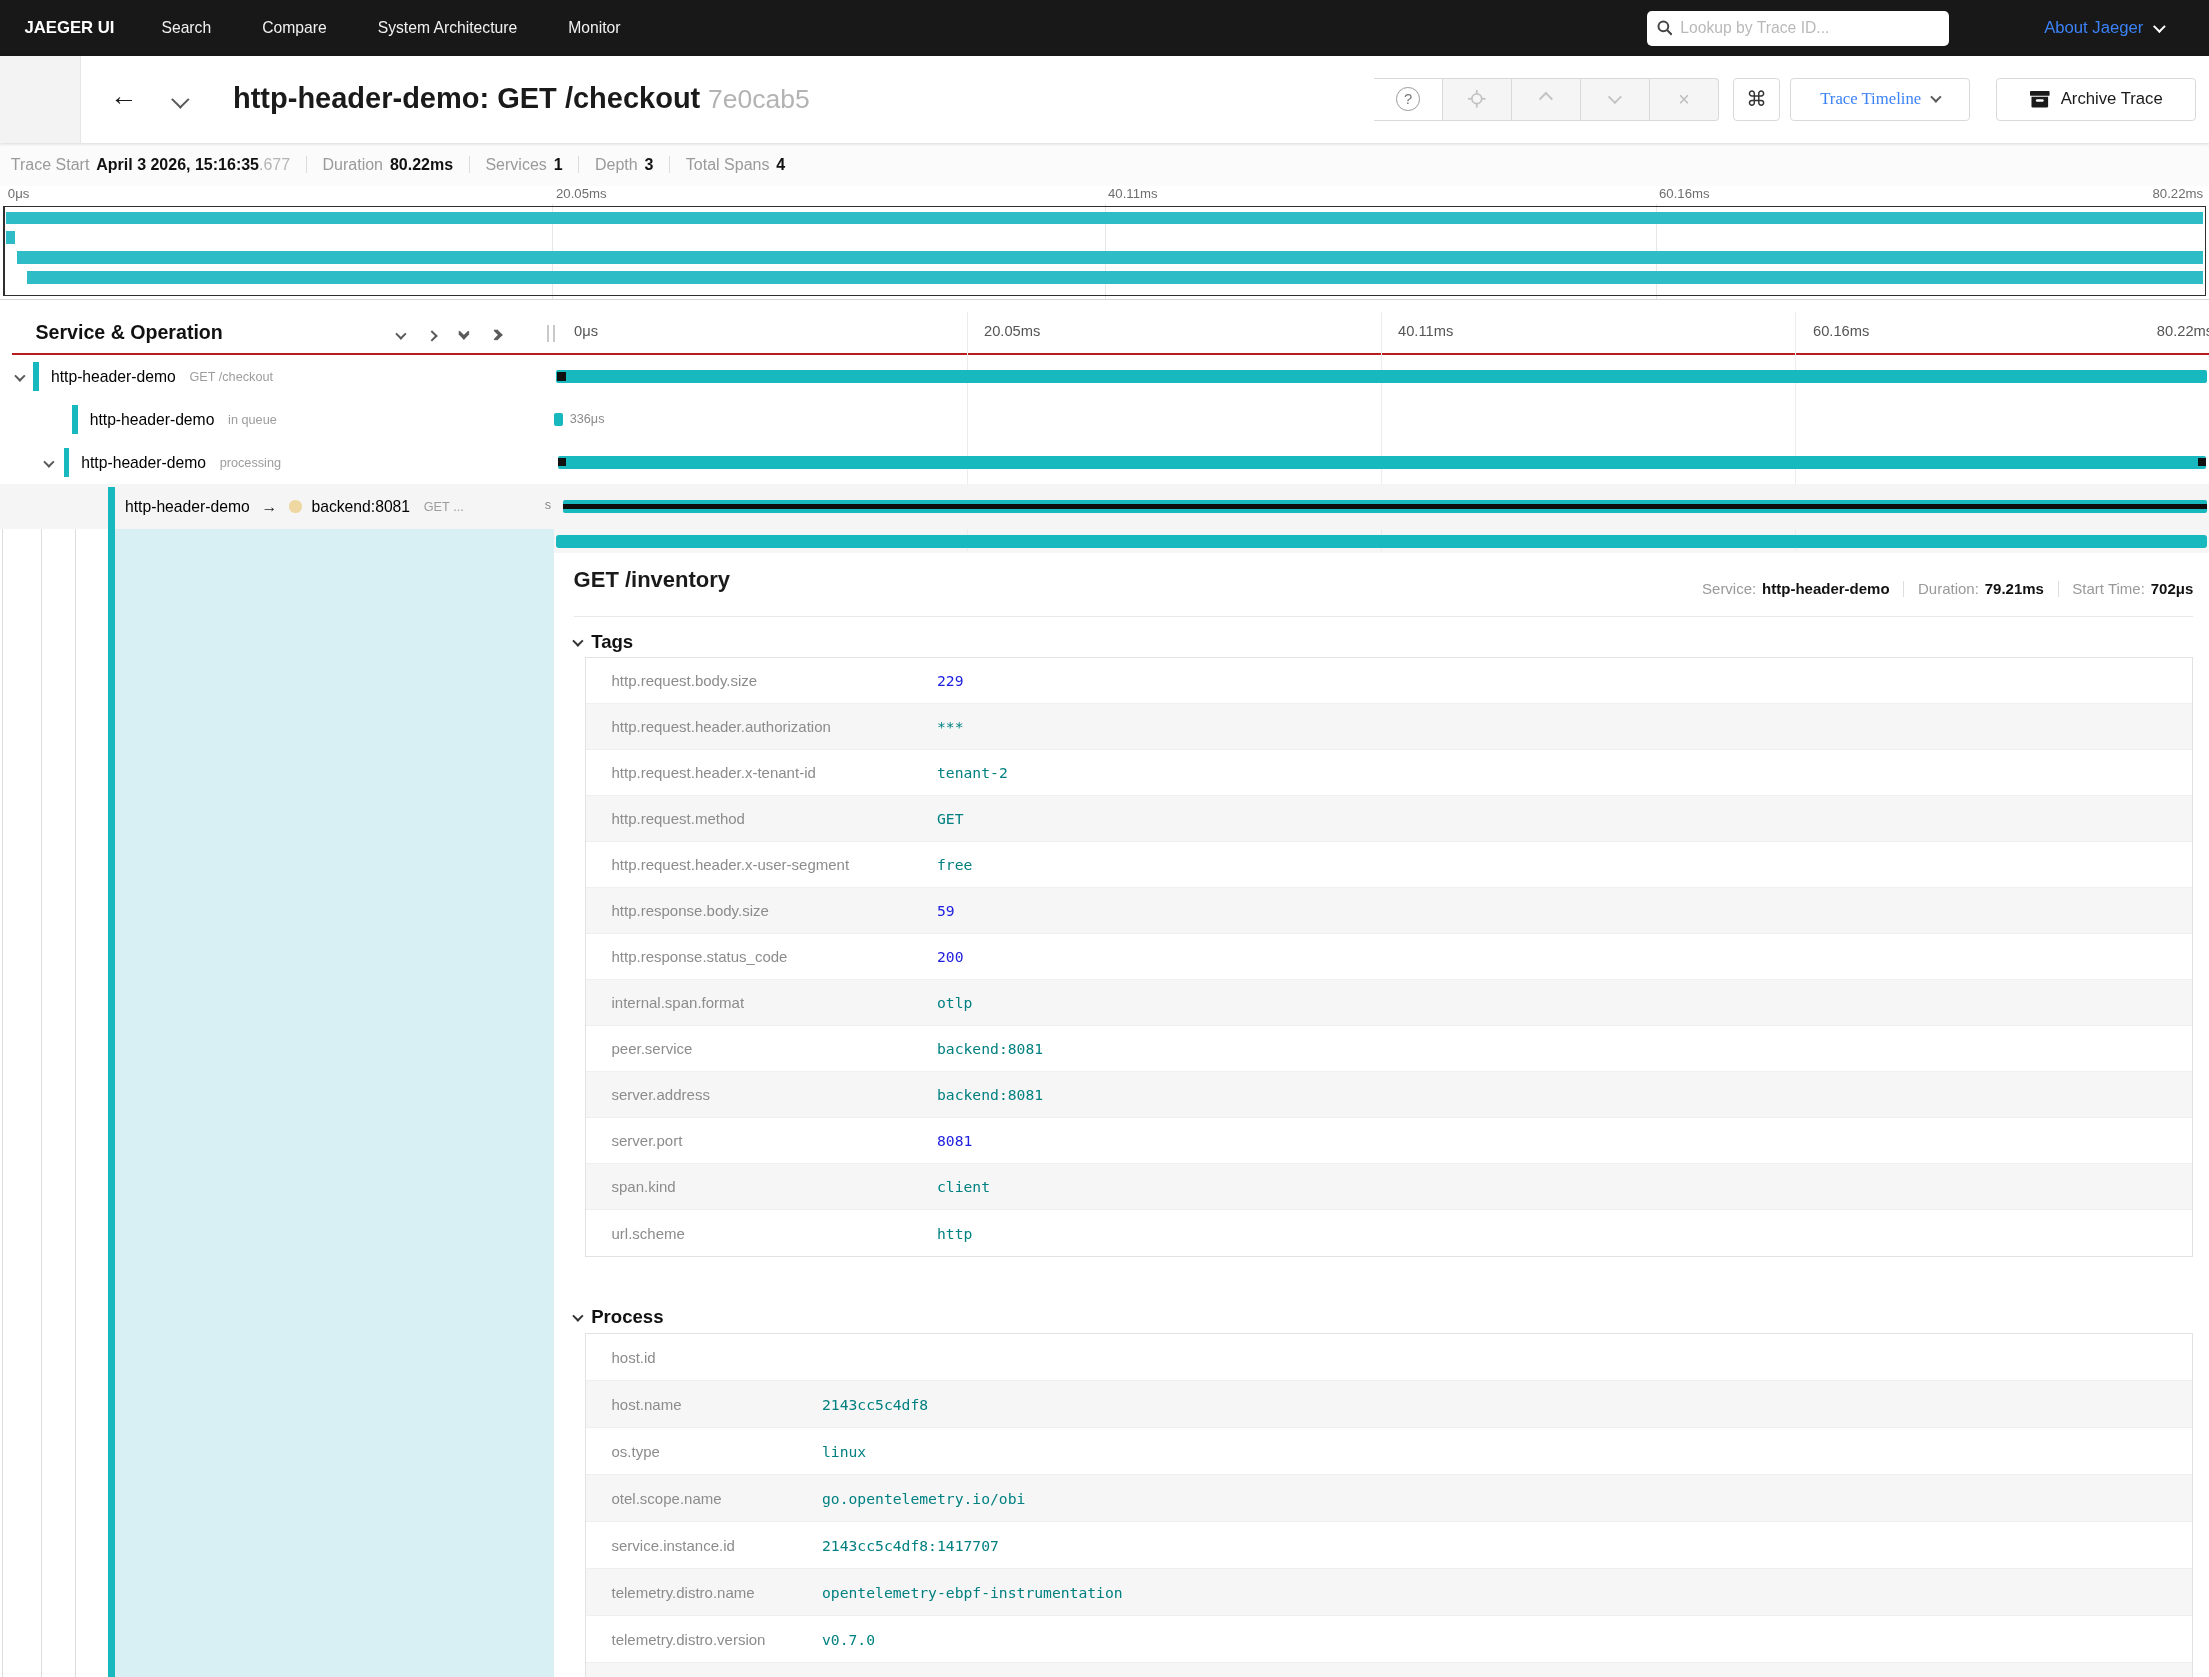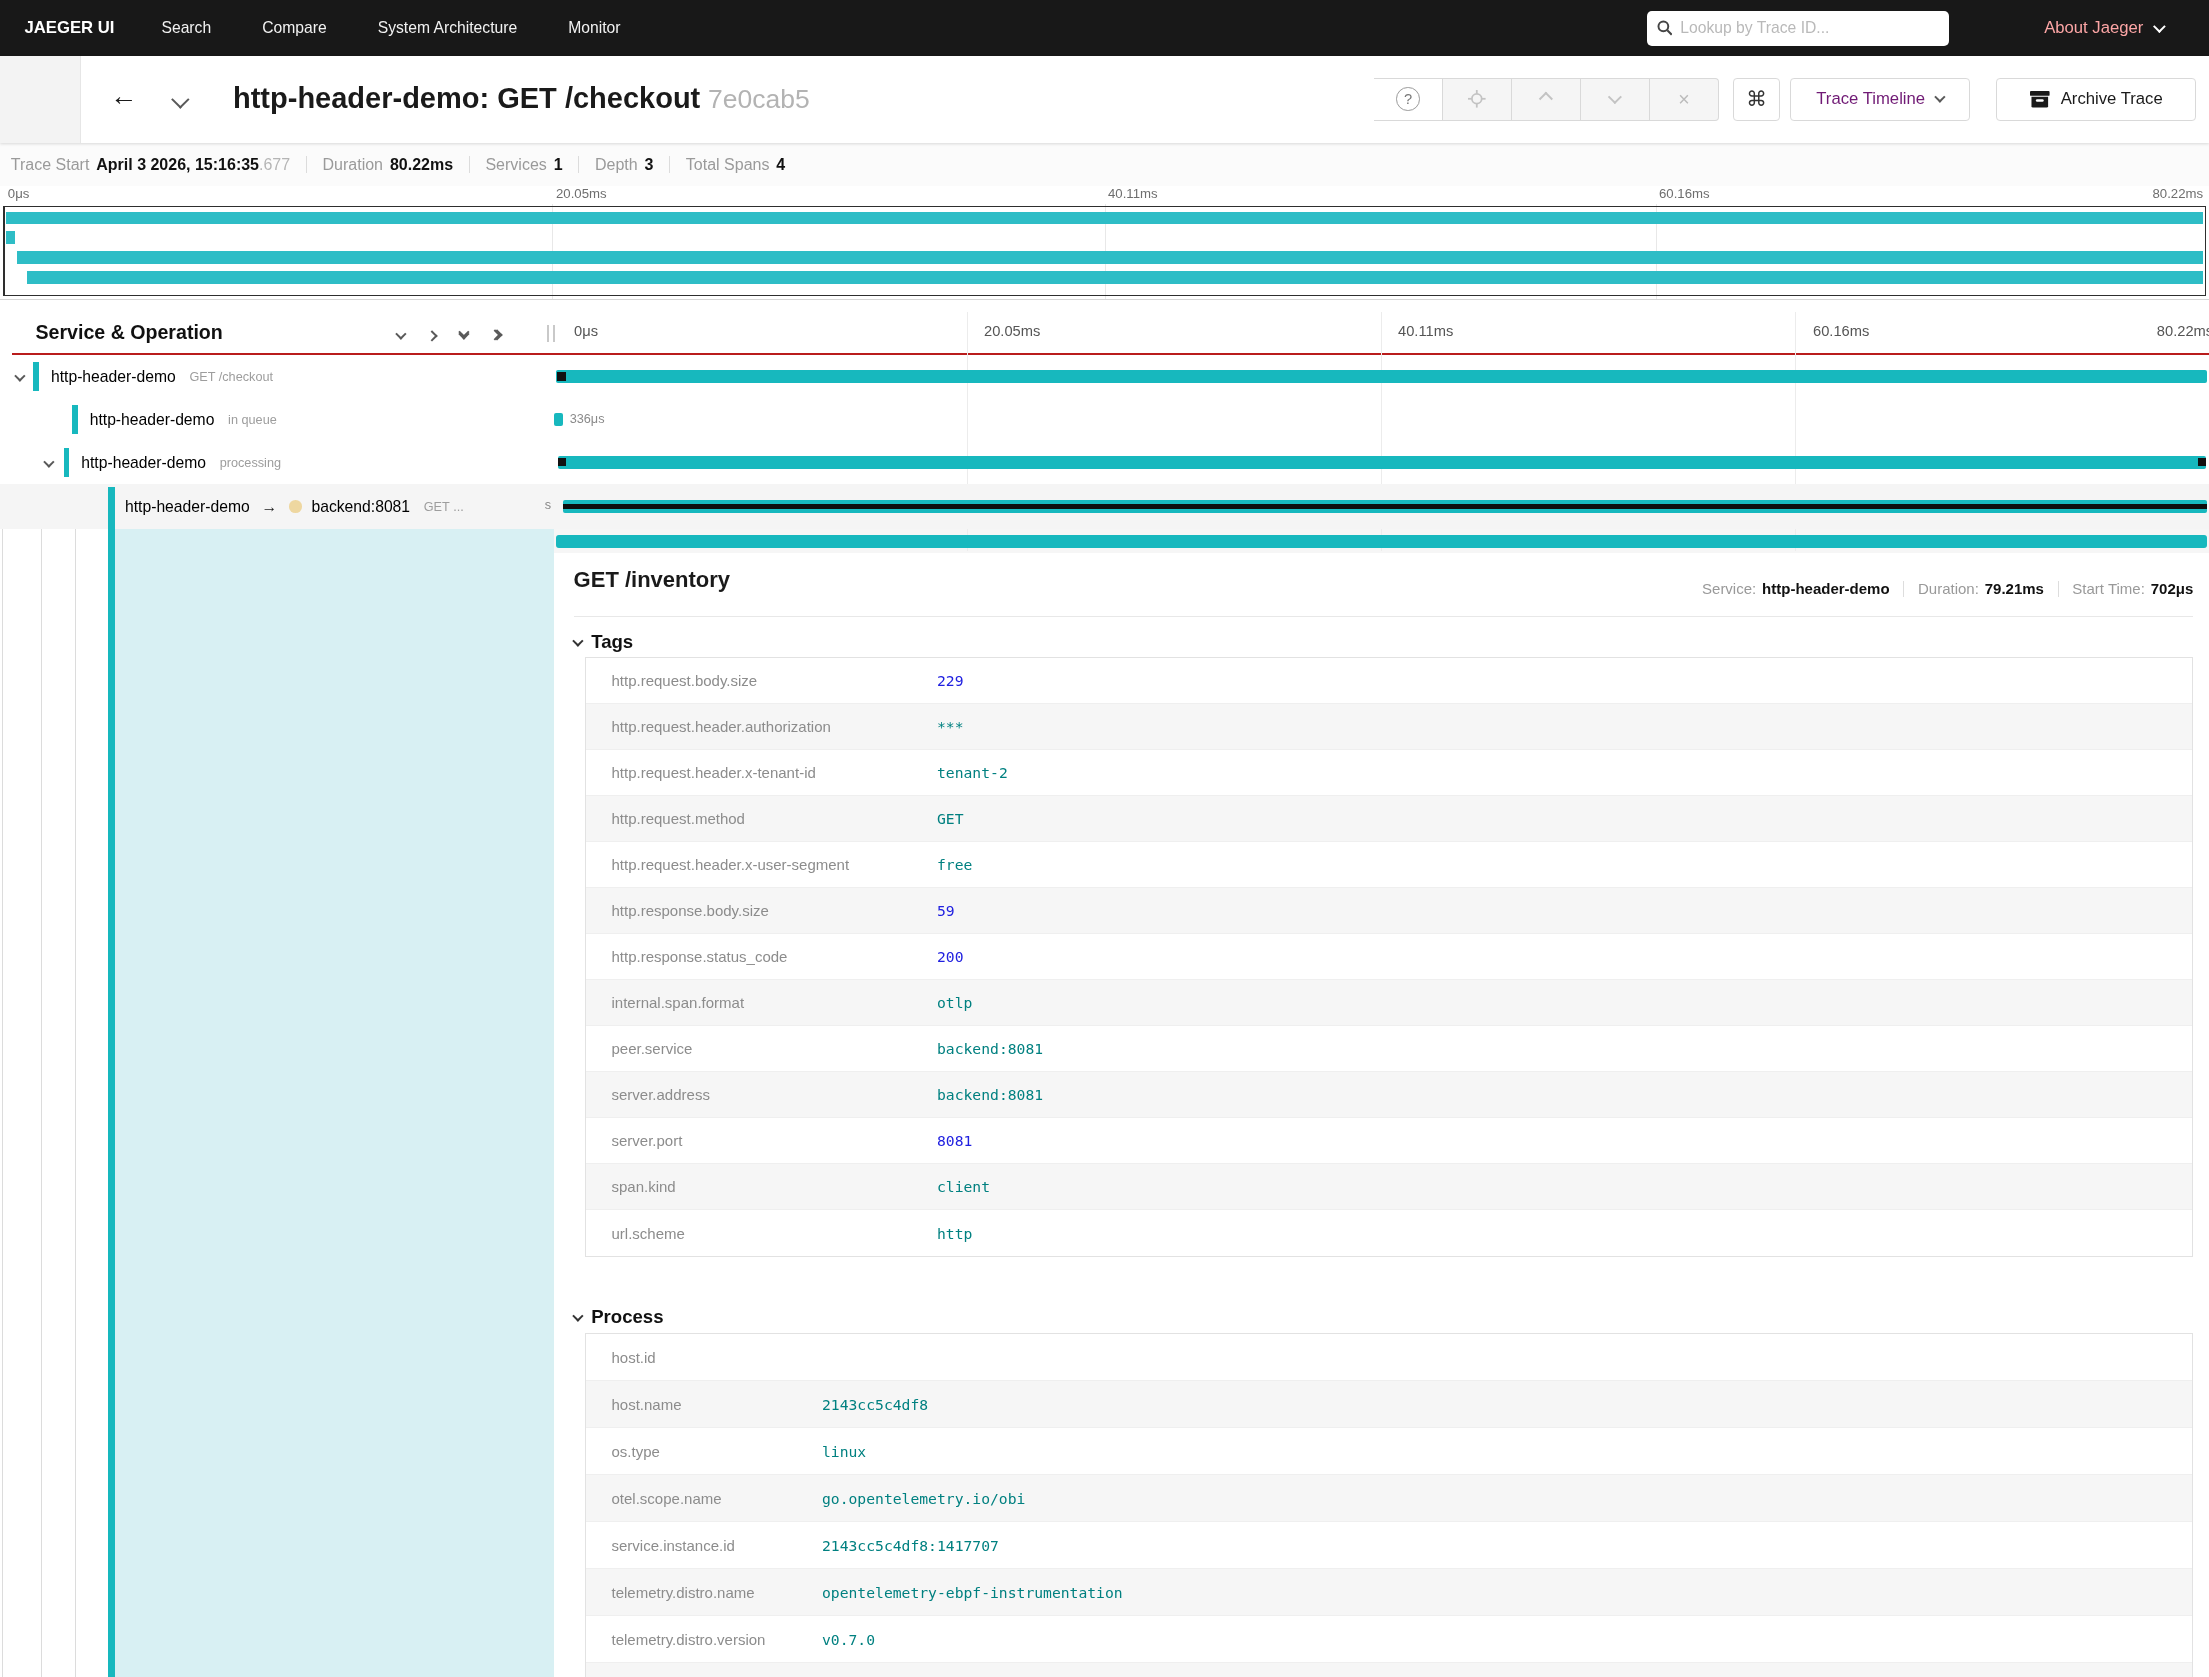--- a/index.html
+++ b/index.html
@@ -26,21 +26,21 @@
   .brand { color:#fff; font-weight:bold; font-size:16.7px; margin-left:24.5px; }
   .nav-items { display:flex; gap:51px; margin-left:47px; }
   .nav-items a { color:#f2f2f2; font-size:15.7px; text-decoration:none; cursor:pointer; }
   .nav-search { position:absolute; right:260px; top:10.8px; width:302px; height:35px;
                 background:#fff; border-radius:4.9px; display:flex; align-items:center;
                 padding:0 9.8px; gap:7.8px; }
   .nav-search input { border:none; outline:none; flex:1; font-size:15.7px;
                       font-family:"Liberation Sans",sans-serif; color:#333; }
   .nav-search input::placeholder { color:#b9b9b9; }
   .nav-about { position:absolute; right:45px; top:0; height:56px; display:flex;
-               align-items:center; gap:11.8px; color:#fca5a5; font-size:16.7px; cursor:pointer; }
+               align-items:center; gap:11.8px; color:#3b82f6; font-size:16.7px; cursor:pointer; }
   .nav-about .chv { margin-top:-2.9px; }
 
   
   .toolbar { position:absolute; left:0; top:56px; width:100%; height:87px; background:#fff;
              box-shadow:0 1px 2.9px rgba(0,0,0,.14); z-index:5; }
   .corner { position:absolute; left:0; top:0; width:81px; height:87px; background:#f3f3f3;
             border-right:1px solid #e6e6e6; }
   .back { position:absolute; left:110px; top:23.5px; font-size:27.4px; color:#1a1a1a; cursor:pointer; }
   .ttl-chv { position:absolute; left:174px; top:37px; width:12.7px; height:12.7px; border-width:2.5px; }
   .ttl { position:absolute; left:233px; top:25.5px; font-size:29px; font-weight:bold;
@@ -58,21 +58,21 @@
   .fcell.last { border-radius:0 3.9px 3.9px 0; font-size:19.6px; }
   .fcell .chv { border-color:#c3c3c3; }
   .qm { width:23.5px; height:23.5px; border:1.5px solid #9a9a9a; border-radius:50%;
         display:flex; align-items:center; justify-content:center; font-size:14.7px; color:#777; }
   .cmdbtn { position:absolute; left:1733px; top:21.6px; width:47px; height:43px;
             border:1px solid #d9d9d9; border-radius:3.9px; background:#fff;
             font-size:20.6px; color:#333; cursor:pointer; }
   .viewsel { position:absolute; left:1790px; top:21.6px; width:180px; height:43px;
              border:1px solid #d9d9d9; border-radius:3.9px; background:#fff; cursor:pointer;
              display:flex; align-items:center; justify-content:center; gap:10.8px;
-             font-size:16.7px; color:#701a75; font-family:Liberation Sans, sans-serif; }
+             font-size:16.7px; color:#3b82f6; font-family:Liberation Serif, serif; }
   .viewsel .chv { width:7.8px; height:7.8px; margin-top:-3.9px; }
   .archive { position:absolute; left:1996px; top:21.6px; width:200px; height:43px;
              border:1px solid #d9d9d9; border-radius:3.9px; background:#fff; cursor:pointer;
              display:flex; align-items:center; justify-content:center; gap:9.8px;
              font-size:16.7px; color:#1a1a1a; font-family:"Liberation Sans",sans-serif; }
 
   
   .stats { position:absolute; left:0; top:143px; width:100%; height:43px; background:#fbfbfb;
            display:flex; align-items:center; padding-left:10.8px; font-size:16px; color:#9a9a9a; }
   .stats b { color:#111; margin-left:6.9px; }

